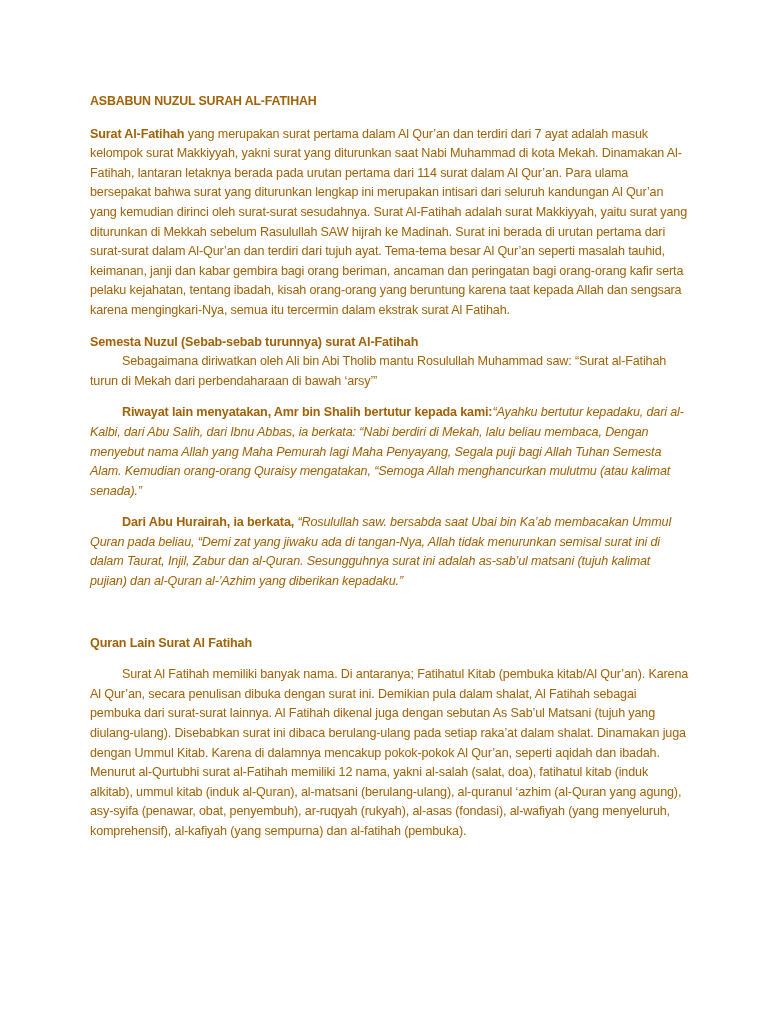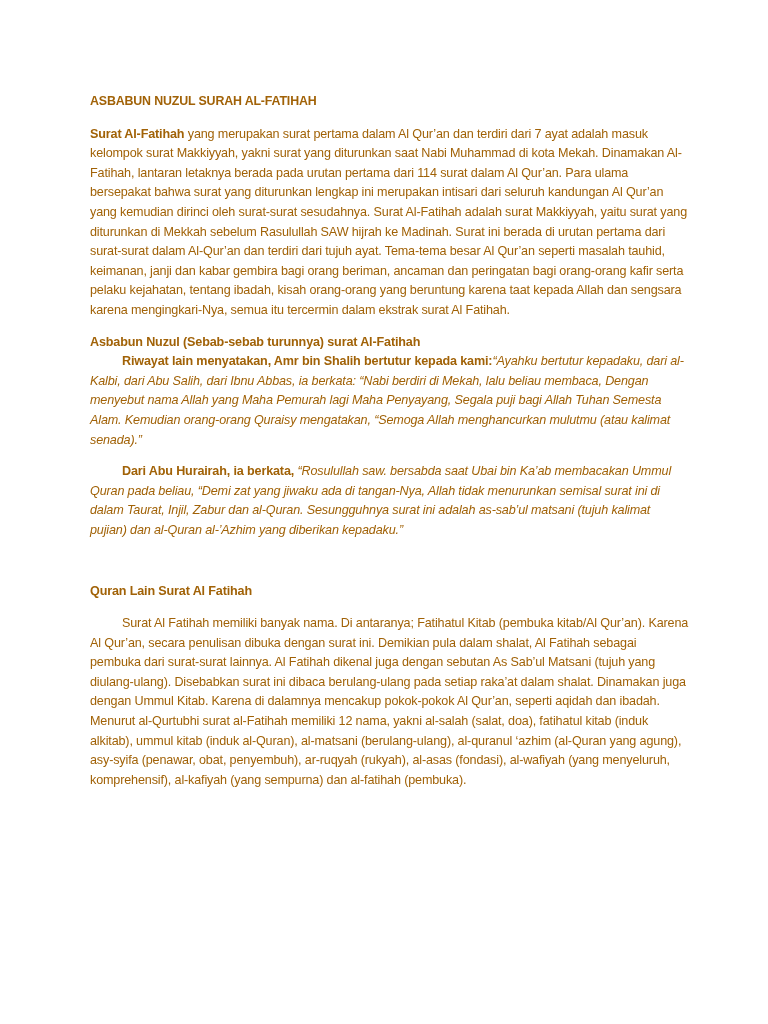--- a/index.html
+++ b/index.html
@@ -20,21 +20,22 @@
   .gap-large { height: 30px; }
 </style>
 </head>
 <body>
 
 <div class="page">
   <div class="title">ASBABUN NUZUL SURAH AL-FATIHAH</div>
 
   <p class="para"><span class="lead"> Surat Al-Fatihah</span><span> yang merupakan surat pertama dalam Al Qur’an dan terdiri dari 7 ayat adalah masuk kelompok surat Makkiyyah, yakni surat yang diturunkan saat Nabi Muhammad di kota Mekah. Dinamakan Al-Fatihah, lantaran letaknya berada pada urutan pertama dari 114 surat dalam Al Qur’an. Para ulama bersepakat bahwa surat yang diturunkan lengkap ini merupakan intisari dari seluruh kandungan Al Qur’an yang kemudian dirinci oleh surat-surat sesudahnya. Surat Al-Fatihah adalah surat Makkiyyah, yaitu surat yang diturunkan di Mekkah sebelum Rasulullah SAW hijrah ke Madinah. Surat ini berada di urutan pertama dari surat-surat dalam Al-Qur’an dan terdiri dari tujuh ayat. Tema-tema besar Al Qur’an seperti masalah tauhid, keimanan, janji dan kabar gembira bagi orang beriman, ancaman dan peringatan bagi orang-orang kafir serta pelaku kejahatan, tentang ibadah, kisah orang-orang yang beruntung karena taat kepada Allah dan sengsara karena mengingkari-Nya, semua itu tercermin dalam ekstrak surat Al Fatihah.</span></p>
 
-  <p class="heading">Asbabun Nuzul (Sebab-sebab turunnya) surat Al-Fatihah</p>
+  <p class="heading">Semesta Nuzul (Sebab-sebab turunnya) surat Al-Fatihah</p>
+  <p class="para indent">Sebagaimana diriwatkan oleh Ali bin Abi Tholib mantu Rosulullah Muhammad saw: “Surat al-Fatihah turun di Mekah dari perbendaharaan di bawah ‘arsy’”</p>
 
   <p class="para indent"><span class="lead">Riwayat lain menyatakan, Amr bin Shalih bertutur kepada kami:</span><em>“Ayahku bertutur kepadaku, dari al-Kalbi, dari Abu Salih, dari Ibnu Abbas, ia berkata: “Nabi berdiri di Mekah, lalu beliau membaca, Dengan menyebut nama Allah yang Maha Pemurah lagi Maha Penyayang, Segala puji bagi Allah Tuhan Semesta Alam. Kemudian orang-orang Quraisy mengatakan, “Semoga Allah menghancurkan mulutmu (atau kalimat senada).”</em></p>
 
   <p class="para indent"><span class="lead">Dari Abu Hurairah, ia berkata, </span><em>“Rosulullah saw. bersabda saat Ubai bin Ka’ab membacakan Ummul Quran pada beliau, “Demi zat yang jiwaku ada di tangan-Nya, Allah tidak menurunkan semisal surat ini di dalam Taurat, Injil, Zabur dan al-Quran. Sesungguhnya surat ini adalah as-sab’ul matsani (tujuh kalimat pujian) dan al-Quran al-’Azhim yang diberikan kepadaku.”</em></p>
 
   <div class="gap-large"></div>
 
   <p class="heading" style="margin-bottom:12px;">Quran Lain Surat Al Fatihah</p>
   <p class="para indent">Surat Al Fatihah memiliki banyak nama. Di antaranya; Fatihatul Kitab (pembuka kitab/Al Qur’an). Karena Al Qur’an, secara penulisan dibuka dengan surat ini. Demikian pula dalam shalat, Al Fatihah sebagai pembuka dari surat-surat lainnya. Al Fatihah dikenal juga dengan sebutan As Sab’ul Matsani (tujuh yang diulang-ulang). Disebabkan surat ini dibaca berulang-ulang pada setiap raka’at dalam shalat. Dinamakan juga dengan Ummul Kitab. Karena di dalamnya mencakup pokok-pokok Al Qur’an, seperti aqidah dan ibadah. Menurut al-Qurtubhi surat al-Fatihah memiliki 12 nama, yakni al-salah (salat, doa), fatihatul kitab (induk alkitab), ummul kitab (induk al-Quran), al-matsani (berulang-ulang), al-quranul ‘azhim (al-Quran yang agung), asy-syifa (penawar, obat, penyembuh), ar-ruqyah (rukyah), al-asas (fondasi), al-wafiyah (yang menyeluruh, komprehensif), al-kafiyah (yang sempurna) dan al-fatihah (pembuka).</p>
 </div>

